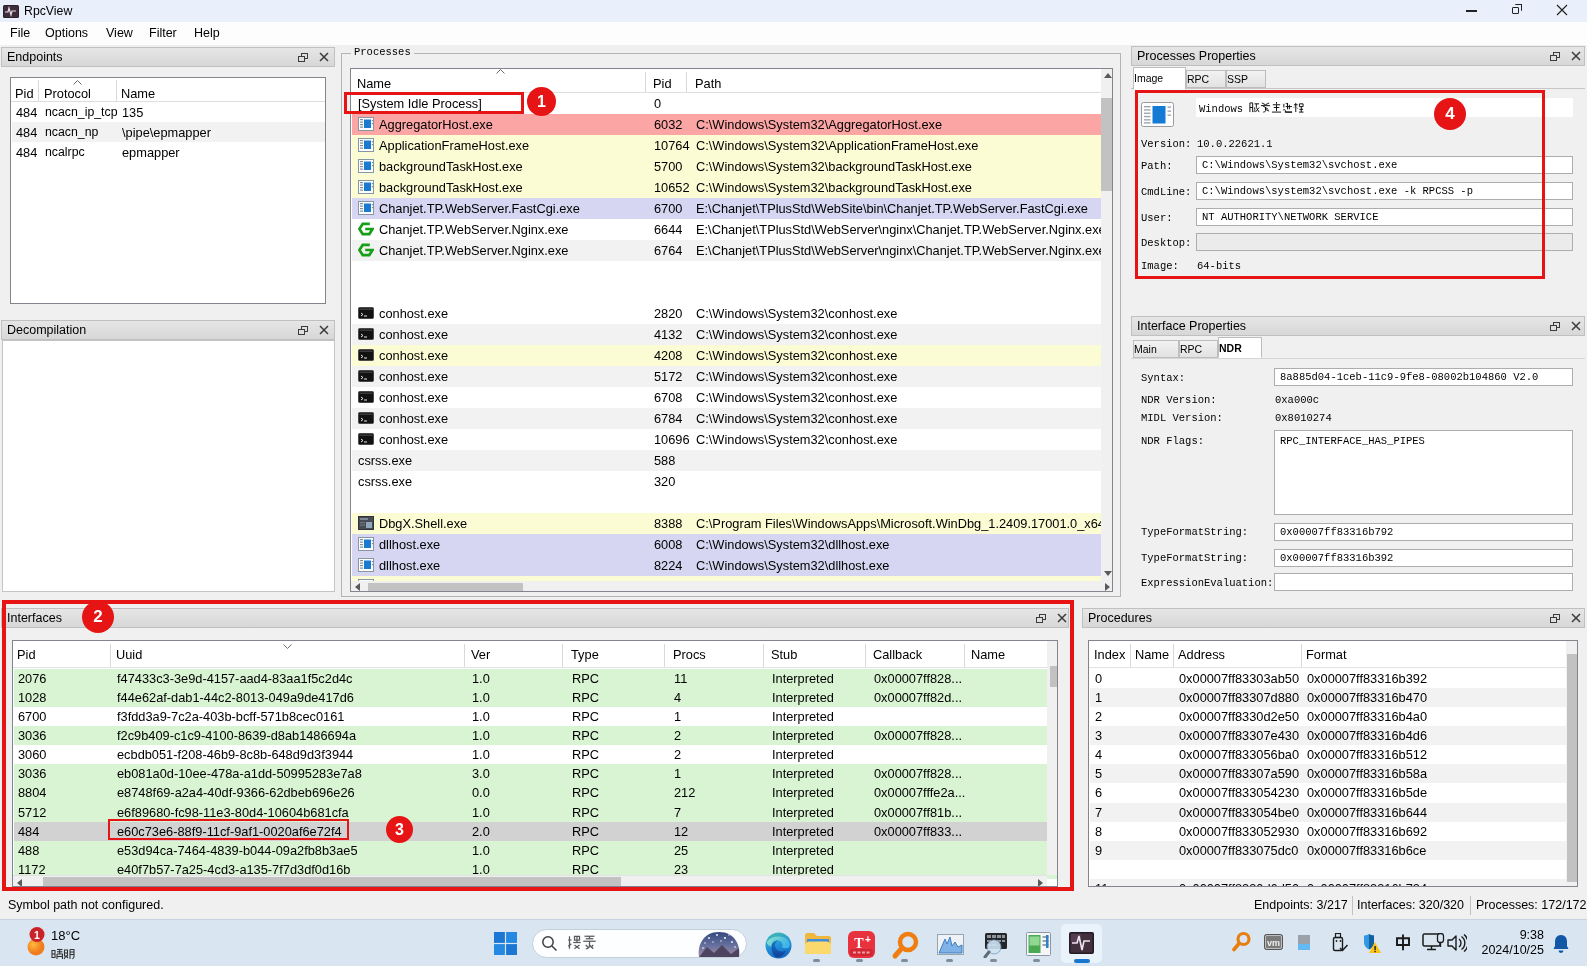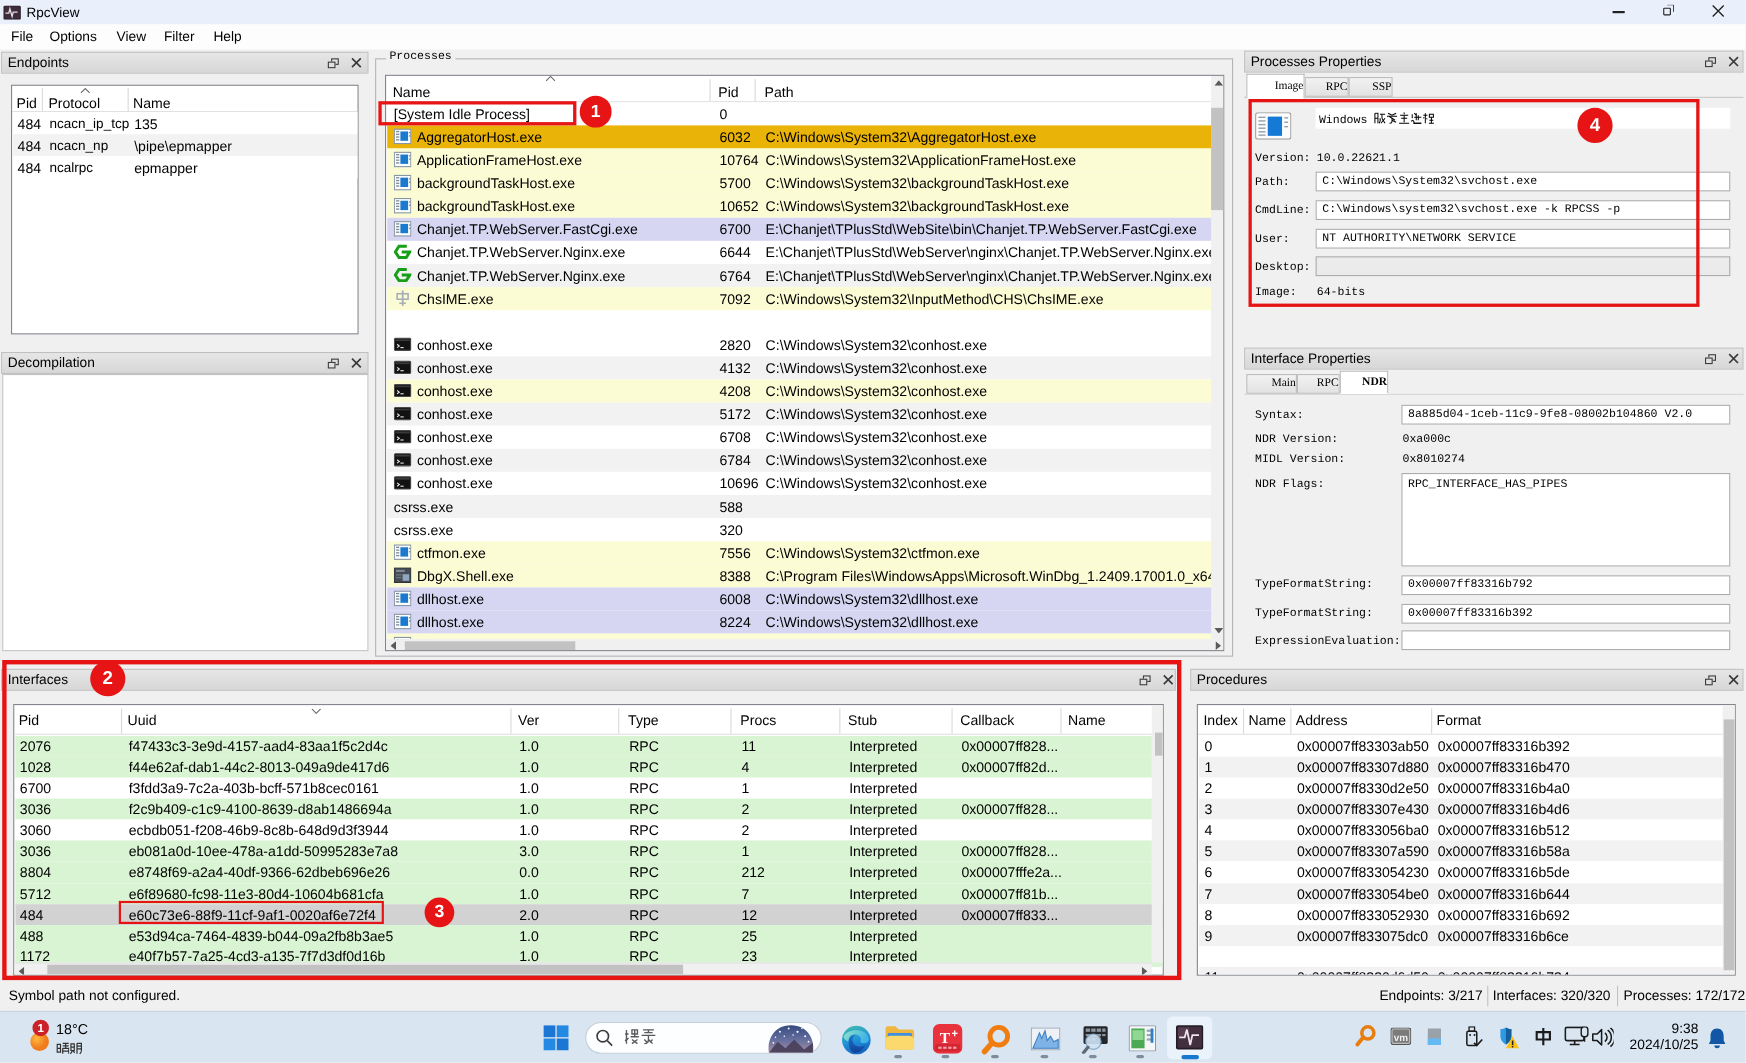--- a/index.html
+++ b/index.html
@@ -12,21 +12,21 @@
 .flbtn{position:absolute;top:5px;width:10px;height:9px}
 .flbtn .b1{position:absolute;right:0;top:0;width:7px;height:6px;border:1px solid #3c3c3c;background:transparent}
 .flbtn .b2{position:absolute;left:0;bottom:0;width:7px;height:6px;border:1px solid #3c3c3c;background:#e0e0e0}
 .tbl{background:#fff;border:1px solid #82868c;overflow:hidden}
 .hdrline{position:absolute;background:#d9d9d9;width:1px}
 .cell{position:absolute;white-space:nowrap;font-size:12.8px}
 .row{position:absolute;left:1px;overflow:hidden}
 .chev{position:absolute;width:9px;height:5px}
 .mono{font-family:"Liberation Mono",monospace;font-size:10.5px;white-space:nowrap}
 .fld{position:absolute;background:#fff;border:1px solid #adadad;font-family:"Liberation Mono",monospace;font-size:10.5px;line-height:16px;padding-left:5px;white-space:nowrap;overflow:hidden}
-.tab{position:absolute;font-family:Liberation Serif, serif;font-size:10.5px;text-align:right;border:1px solid #bdbdbd}
+.tab{position:absolute;font-family:Liberation Sans, sans-serif;font-size:10.5px;text-align:left;border:1px solid #bdbdbd}
 .tab.on{background:#fff;border-bottom:1px solid #fff;z-index:3}
 .tab.off{background:linear-gradient(#f2f2f2,#e2e2e2)}
 .redr{position:absolute;border:3px solid #e61414;z-index:50}
 .redc{position:absolute;background:#e61414;border-radius:50%;color:#fff;font-weight:bold;text-align:center;z-index:51}
 .sbv{position:absolute;background:#f0f0f0}
 .thumb{position:absolute;background:#c2c2c2}
 .statusbar{left:0;top:893px;width:1587px;height:26px;background:#f0f0f0;font-size:12.5px}
 .statusbar span{white-space:nowrap}
 .taskbar{left:0;top:919px;width:1587px;height:47px;background:#d9e6f2;border-top:1px solid #c6d3e0}
 .dash{position:absolute;top:39px;width:7px;height:3px;border-radius:1.5px;background:#7e8d9c}
@@ -110,21 +110,21 @@
     </svg>
 <div class="cell" style="left:6px;top:7px">Name</div>
     <div class="cell" style="left:302px;top:7px">Pid</div>
     <div class="cell" style="left:344px;top:7px">Path</div>
     <div class="abs" style="left:0;top:23px;width:763px;height:1px;background:#dedede"></div>
 <div class="row" style="top:24px;width:750px;height:21px;background:#ffffff">
       <div class="cell" style="left:6px;top:3px">[System Idle Process]</div>
       <div class="cell" style="left:302px;top:3px">0</div>
       <div class="cell" style="left:344px;top:3px"></div>
     </div>
-<div class="row" style="top:45px;width:750px;height:21px;background:#eab308">
+<div class="row" style="top:45px;width:750px;height:21px;background:#fca5a5">
       <div class="abs" style="left:6px;top:2px">
         <svg width="16" height="16" viewBox="0 0 16 16">
           <rect x="0.5" y="1.5" width="15" height="13" fill="#fdfdfd" stroke="#8796a5"></rect>
           <rect x="2" y="3" width="3" height="1.2" fill="#7f8c98"></rect>
           <rect x="2" y="5.5" width="3" height="1.2" fill="#7f8c98"></rect>
           <rect x="2" y="8" width="3" height="1.2" fill="#7f8c98"></rect>
           <rect x="2" y="10.5" width="3" height="1.2" fill="#7f8c98"></rect>
           <rect x="6" y="3.5" width="7" height="8.5" fill="#1a7ad0"></rect>
           <rect x="13.8" y="4" width="1.5" height="1.2" fill="#7f8c98"></rect>
           <rect x="13.8" y="7" width="1.5" height="1.2" fill="#7f8c98"></rect>
@@ -215,32 +215,20 @@
 <div class="row" style="top:171px;width:750px;height:21px;background:#f2f2f2">
       <div class="abs" style="left:6px;top:2px">
         <svg width="16" height="16" viewBox="0 0 16 16">
           <path d="M11.8,2.9 L4.7,2.9 L1.4,8 L4.7,13.1 L11.3,13.1 L14.6,8 L7.2,8" fill="none" stroke="#17a017" stroke-width="2.7"></path>
         </svg>
       </div>
       <div class="cell" style="left:27px;top:3px">Chanjet.TP.WebServer.Nginx.exe</div>
       <div class="cell" style="left:302px;top:3px">6764</div>
       <div class="cell" style="left:344px;top:3px">E:\Chanjet\TPlusStd\WebServer\nginx\Chanjet.TP.WebServer.Nginx.exe</div>
     </div>
-<div class="row" style="top:192px;width:750px;height:21px;background:#fcfcd4">
-      <div class="abs" style="left:6px;top:2px">
-        <svg width="16" height="16" viewBox="0 0 16 16">
-          <rect x="3" y="4" width="10" height="5" fill="none" stroke="#a7adb5" stroke-width="1.4"></rect>
-          <rect x="7.3" y="1" width="1.6" height="14" fill="#a7adb5"></rect>
-          <rect x="5" y="12" width="6" height="1.4" fill="#a7adb5"></rect>
-        </svg>
-      </div>
-      <div class="cell" style="left:27px;top:3px">ChsIME.exe</div>
-      <div class="cell" style="left:302px;top:3px">7092</div>
-      <div class="cell" style="left:344px;top:3px">C:\Windows\System32\InputMethod\CHS\ChsIME.exe</div>
-    </div>
 <div class="row" style="top:234px;width:750px;height:21px;background:#ffffff">
       <div class="abs" style="left:6px;top:2px">
         <svg width="16" height="16" viewBox="0 0 16 16">
           <rect x="0.5" y="2.5" width="15" height="11" rx="1" fill="#121212" stroke="#4a4a4a"></rect>
           <rect x="1.5" y="3.5" width="13" height="1.5" fill="#3a3a3a"></rect>
           <path d="M3,8 l2,1.5 l-2,1.5" stroke="#e8e8e8" stroke-width="1" fill="none"></path>
           <rect x="6" y="10.5" width="3" height="1" fill="#e8e8e8"></rect>
         </svg>
       </div>
       <div class="cell" style="left:27px;top:3px">conhost.exe</div>
@@ -327,37 +315,20 @@
     </div>
 <div class="row" style="top:381px;width:750px;height:21px;background:#f2f2f2">
       <div class="cell" style="left:6px;top:3px">csrss.exe</div>
       <div class="cell" style="left:302px;top:3px">588</div>
       <div class="cell" style="left:344px;top:3px"></div>
     </div>
 <div class="row" style="top:402px;width:750px;height:21px;background:#ffffff">
       <div class="cell" style="left:6px;top:3px">csrss.exe</div>
       <div class="cell" style="left:302px;top:3px">320</div>
       <div class="cell" style="left:344px;top:3px"></div>
-    </div>
-<div class="row" style="top:423px;width:750px;height:21px;background:#fcfcd4">
-      <div class="abs" style="left:6px;top:2px">
-        <svg width="16" height="16" viewBox="0 0 16 16">
-          <rect x="0.5" y="1.5" width="15" height="13" fill="#fdfdfd" stroke="#8796a5"></rect>
-          <rect x="2" y="3" width="3" height="1.2" fill="#7f8c98"></rect>
-          <rect x="2" y="5.5" width="3" height="1.2" fill="#7f8c98"></rect>
-          <rect x="2" y="8" width="3" height="1.2" fill="#7f8c98"></rect>
-          <rect x="2" y="10.5" width="3" height="1.2" fill="#7f8c98"></rect>
-          <rect x="6" y="3.5" width="7" height="8.5" fill="#1a7ad0"></rect>
-          <rect x="13.8" y="4" width="1.5" height="1.2" fill="#7f8c98"></rect>
-          <rect x="13.8" y="7" width="1.5" height="1.2" fill="#7f8c98"></rect>
-        </svg>
-      </div>
-      <div class="cell" style="left:27px;top:3px">ctfmon.exe</div>
-      <div class="cell" style="left:302px;top:3px">7556</div>
-      <div class="cell" style="left:344px;top:3px">C:\Windows\System32\ctfmon.exe</div>
     </div>
 <div class="row" style="top:444px;width:750px;height:21px;background:#fcfcd4">
       <div class="abs" style="left:6px;top:2px">
         <svg width="16" height="16" viewBox="0 0 16 16">
           <rect x="0.5" y="1.5" width="15" height="13" fill="#474c54" stroke="#30343a"></rect>
           <rect x="2" y="3" width="8" height="2" fill="#7d8794"></rect>
           <rect x="8" y="7" width="6" height="6" fill="#8fa6bd"></rect>
           <rect x="2" y="7" width="5" height="1.2" fill="#6d7682"></rect>
           <rect x="2" y="9.5" width="5" height="1.2" fill="#6d7682"></rect>
         </svg>

